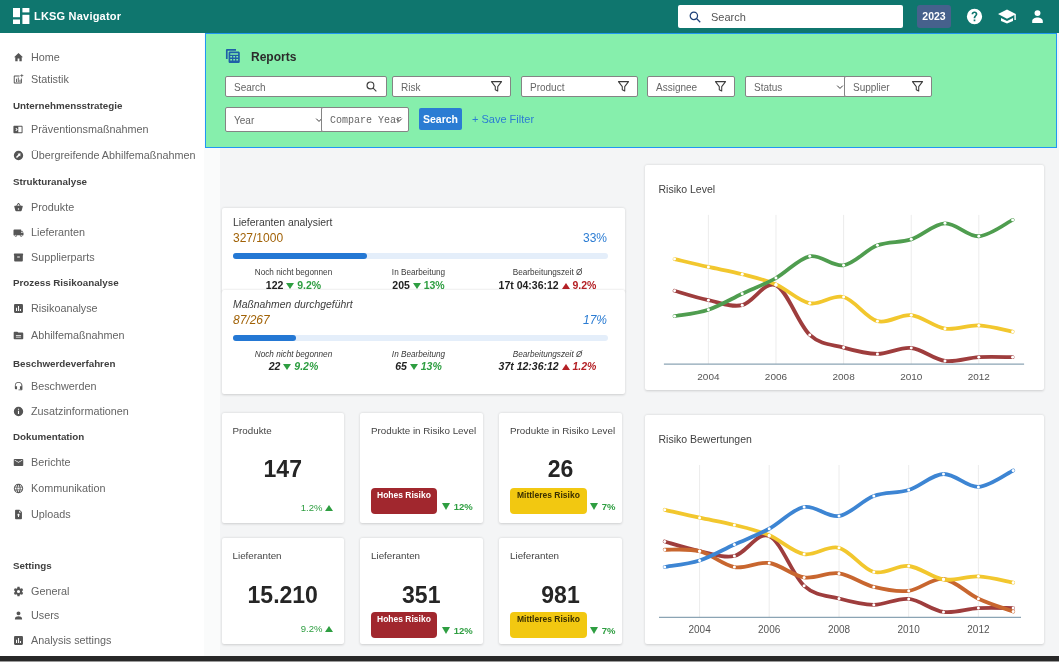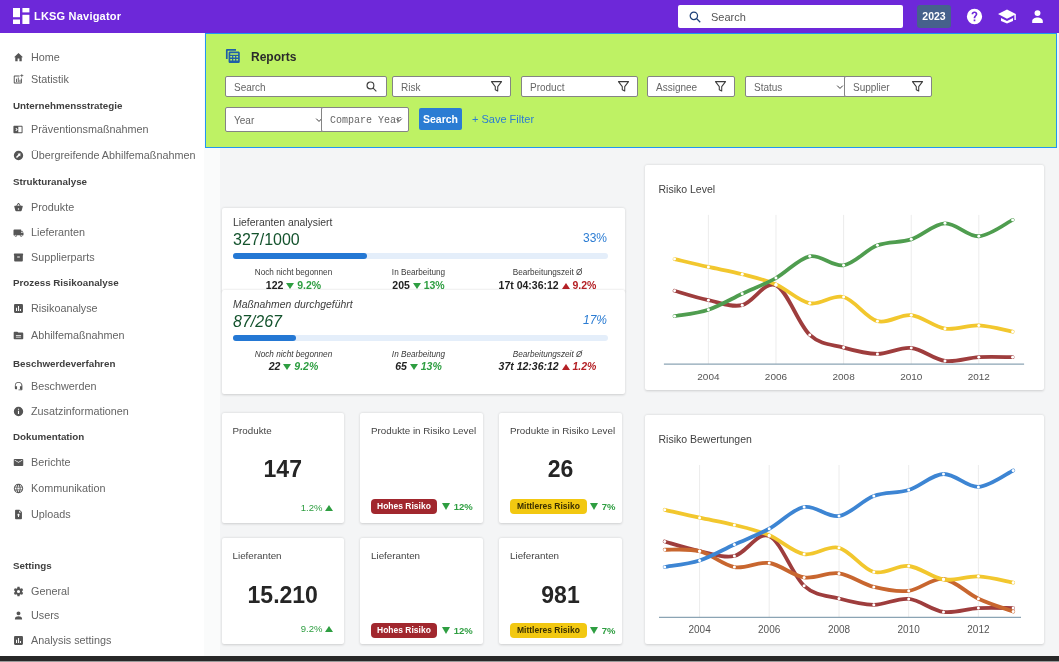--- a/index.html
+++ b/index.html
@@ -1,58 +1,58 @@
 <!DOCTYPE html>
 <html><head><meta charset="utf-8">
 <style>
 *{margin:0;padding:0;box-sizing:border-box;}
 html,body{width:1059px;height:662px;overflow:hidden;font-family:"Liberation Sans",sans-serif;background:#fff;}
-#topbar{position:absolute;left:0;top:0;width:1059px;height:33px;background:#6d28d9;}
+#topbar{position:absolute;left:0;top:0;width:1059px;height:33px;background:#0f766e;}
 #logo{position:absolute;left:13px;top:8px;}
 #brand{position:absolute;left:34px;top:10px;color:#fff;font-size:11px;font-weight:bold;letter-spacing:.2px;}
 #tsearch{position:absolute;left:678px;top:5px;width:225px;height:23px;background:#fff;border-radius:2px;}
 #tsearch .mag{position:absolute;left:10px;top:4.5px;width:14px;height:14px;}
 #tsearch .mag circle,#tsearch .mag path{stroke:#1c3f77;}
 #tsearch span{position:absolute;left:33px;top:6px;font-size:11px;color:#555;}
 #yearbadge{position:absolute;left:917px;top:5px;width:34px;height:23px;background:#46618c;border-radius:3px;color:#fff;font-size:10.5px;font-weight:bold;text-align:center;line-height:23px;}
 .topicon{position:absolute;top:8px;width:17px;height:17px;}
 #sidebar{position:absolute;left:0;top:33px;width:204px;height:623px;background:#fff;}
 .sitem{position:absolute;left:13px;height:14px;display:flex;align-items:flex-end;}
 .sitem svg{width:11px;height:11px;fill:#555;flex:none;}
 .sitem span{margin-left:7px;font-size:10.8px;color:#646464;white-space:nowrap;}
 .shdr{position:absolute;left:13px;font-size:9.8px;font-weight:bold;color:#3f3f3f;white-space:nowrap;}
 #content{position:absolute;left:204px;top:33px;width:855px;height:623px;background:#f4f5f6;}
 #scrollstrip{position:absolute;left:0;top:0;width:16px;height:623px;background:#fafbfb;}
-#fpanel{position:absolute;left:1px;top:0;width:852px;height:115px;background:#bef264;border:1px solid #2196f3;}
+#fpanel{position:absolute;left:1px;top:0;width:852px;height:115px;background:#86efac;border:1px solid #2196f3;}
 #fpanel .rpticon{position:absolute;left:19px;top:14px;width:16px;height:16px;}
 #fpanel h1{position:absolute;left:45px;top:16px;font-size:12px;color:#2b2b2b;}
 .fin{position:absolute;height:21px;background:#fff;border:1px solid #848484;border-radius:2px;font-size:10px;color:#666;}
 .fin span{position:absolute;left:8px;top:5px;}
 .fun{position:absolute;right:7px;top:3.5px;width:13px;height:13px;}
 .chv{position:absolute;right:7px;top:5px;width:10px;height:10px;}
 .fin .mag{position:absolute;right:8px;top:3.5px;width:13px;height:13px;}
 #srchbtn{position:absolute;left:213px;top:74px;width:43px;height:22px;background:#2b7cd3;border-radius:2px;color:#fff;font-size:10.5px;font-weight:bold;text-align:center;line-height:22px;}
 #savef{position:absolute;left:266px;top:79px;font-size:11px;color:#2b7cd3;}
 .card{position:absolute;background:#fff;border-radius:2px;box-shadow:0 0.5px 2.5px rgba(0,0,0,0.16);}
 .ctitle{position:absolute;left:11px;top:9px;font-size:10.4px;color:#3c3c3c;}
-.bignum{position:absolute;left:11px;top:23px;font-size:16px;color:#14532d;}
+.bignum{position:absolute;left:11px;top:23px;font-size:12px;color:#a16207;}
 .pct{position:absolute;right:18px;top:23px;font-size:12px;color:#2b7cd3;}
 .ptrack{position:absolute;left:11px;top:45px;width:375px;height:6px;border-radius:3px;background:#e4eefa;}
 .pfill{position:absolute;left:0;top:0;height:6px;border-radius:3px;background:#2478d4;}
 .stat{position:absolute;text-align:center;}
 .stat .lb{font-size:8.2px;color:#3a3a3a;margin-bottom:1.5px;white-space:nowrap;}
 .stat .vl{font-size:10.5px;font-weight:bold;color:#222;white-space:nowrap;}
 .grn{color:#2e9e41;}
 .red{color:#b42025;}
 .tdown{display:inline-block;width:0;height:0;border-left:4px solid transparent;border-right:4px solid transparent;border-top:6.5px solid #2e9e41;}
 .tup{display:inline-block;width:0;height:0;border-left:4px solid transparent;border-right:4px solid transparent;border-bottom:6.5px solid #b42025;}
 .sc-title{position:absolute;left:11px;top:12px;font-size:9.8px;color:#444;white-space:nowrap;}
 .sc-num{position:absolute;left:0;width:100%;top:43px;text-align:center;font-size:23px;font-weight:bold;color:#252525;}
 .sc-foot{position:absolute;right:11px;bottom:10px;font-size:9.5px;color:#2e9e41;}
-.badge{position:absolute;left:11px;bottom:8.5px;height:15px;border-radius:4px;font-size:8.5px;font-weight:bold;line-height:15px;padding:0 6px;}
+.badge{position:absolute;left:11px;bottom:8.5px;height:26px;border-radius:4px;font-size:8.5px;font-weight:bold;line-height:15px;padding:0 6px;}
 .bred{background:#a1272e;color:#fff;}
 .byel{background:#f2c811;color:#3a2f00;padding:0 7px;}
 .bpct{position:absolute;bottom:11px;font-size:9.5px;font-weight:bold;color:#2e9e41;white-space:nowrap;}
 .bpct .tdown{border-top-width:7px;border-left-width:4.5px;border-right-width:4.5px;margin-right:1px;}
 .chtitle{position:absolute;left:14px;top:18px;font-size:10.5px;color:#414141;}
 #footbar{position:absolute;left:0;top:656px;width:1059px;height:5px;background:#282828;}
 #footbar2{position:absolute;left:0;top:661px;width:1059px;height:1px;background:#9a9a9a;}
 svg.chart{position:absolute;left:0;top:0;}
 </style></head>
 <body>
@@ -312,20 +312,21 @@
 <div class="badge byel">Mittleres Risiko</div>
       <div class="bpct" style="left:91px;"><span class="tdown"></span> 7%</div>
 </div>
 <div class="card" style="left:17.5px;top:504.5px;width:122.5px;height:106px;">
 <div class="sc-title">Lieferanten</div>
       <div class="sc-num" style="top:44px">15.210</div>
 <div class="sc-foot">9.2% <span class="tup" style="border-bottom-color:#2e9e41"></span></div>
 </div>
 <div class="card" style="left:156px;top:504.5px;width:122.5px;height:106px;">
 <div class="sc-title">Lieferanten</div>
+      <div class="sc-num" style="top:44px">351</div>
 <div class="badge bred" style="bottom:6px">Hohes Risiko</div>
       <div class="bpct" style="left:82px;bottom:8px;"><span class="tdown"></span> 12%</div>
 </div>
 <div class="card" style="left:295px;top:504.5px;width:123px;height:106px;">
 <div class="sc-title">Lieferanten</div>
       <div class="sc-num" style="top:44px">981</div>
 <div class="badge byel" style="bottom:6px">Mittleres Risiko</div>
       <div class="bpct" style="left:91px;bottom:8px;"><span class="tdown"></span> 7%</div>
 </div>
 <div class="card" style="left:440.5px;top:132px;width:399px;height:224.5px;">

